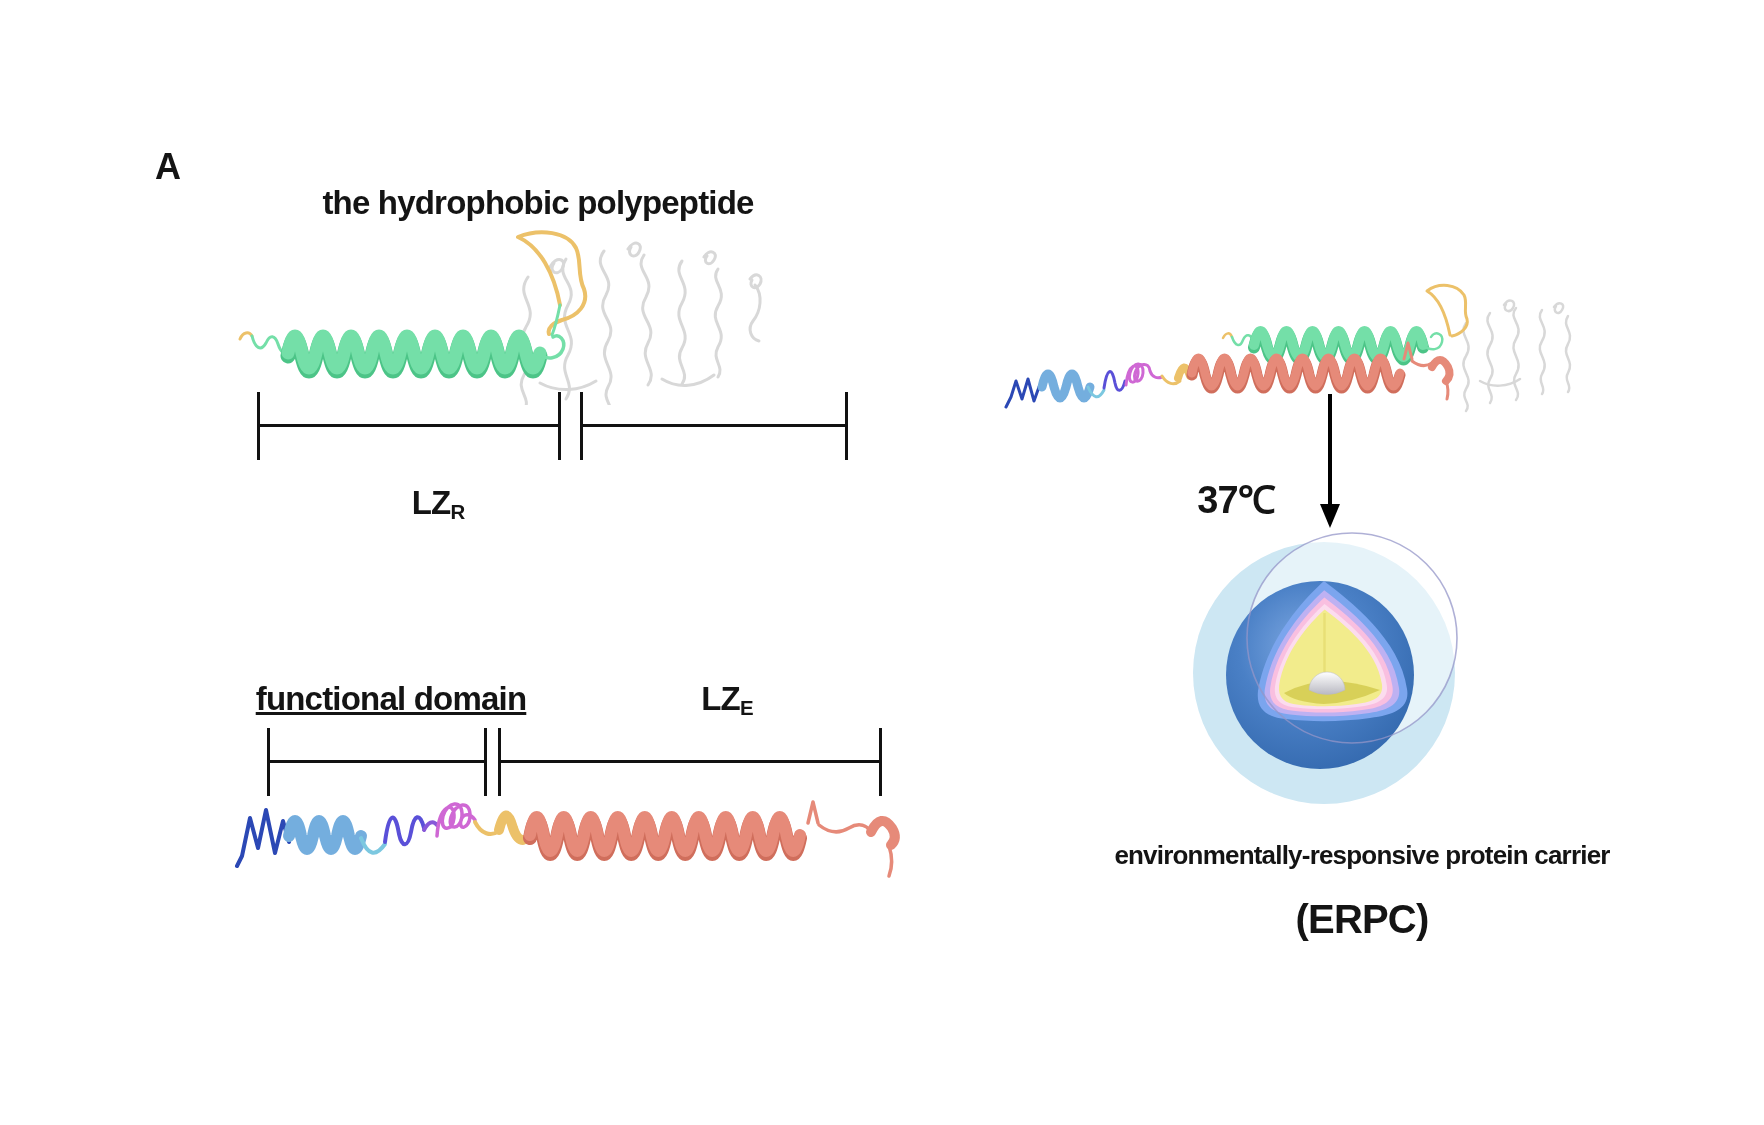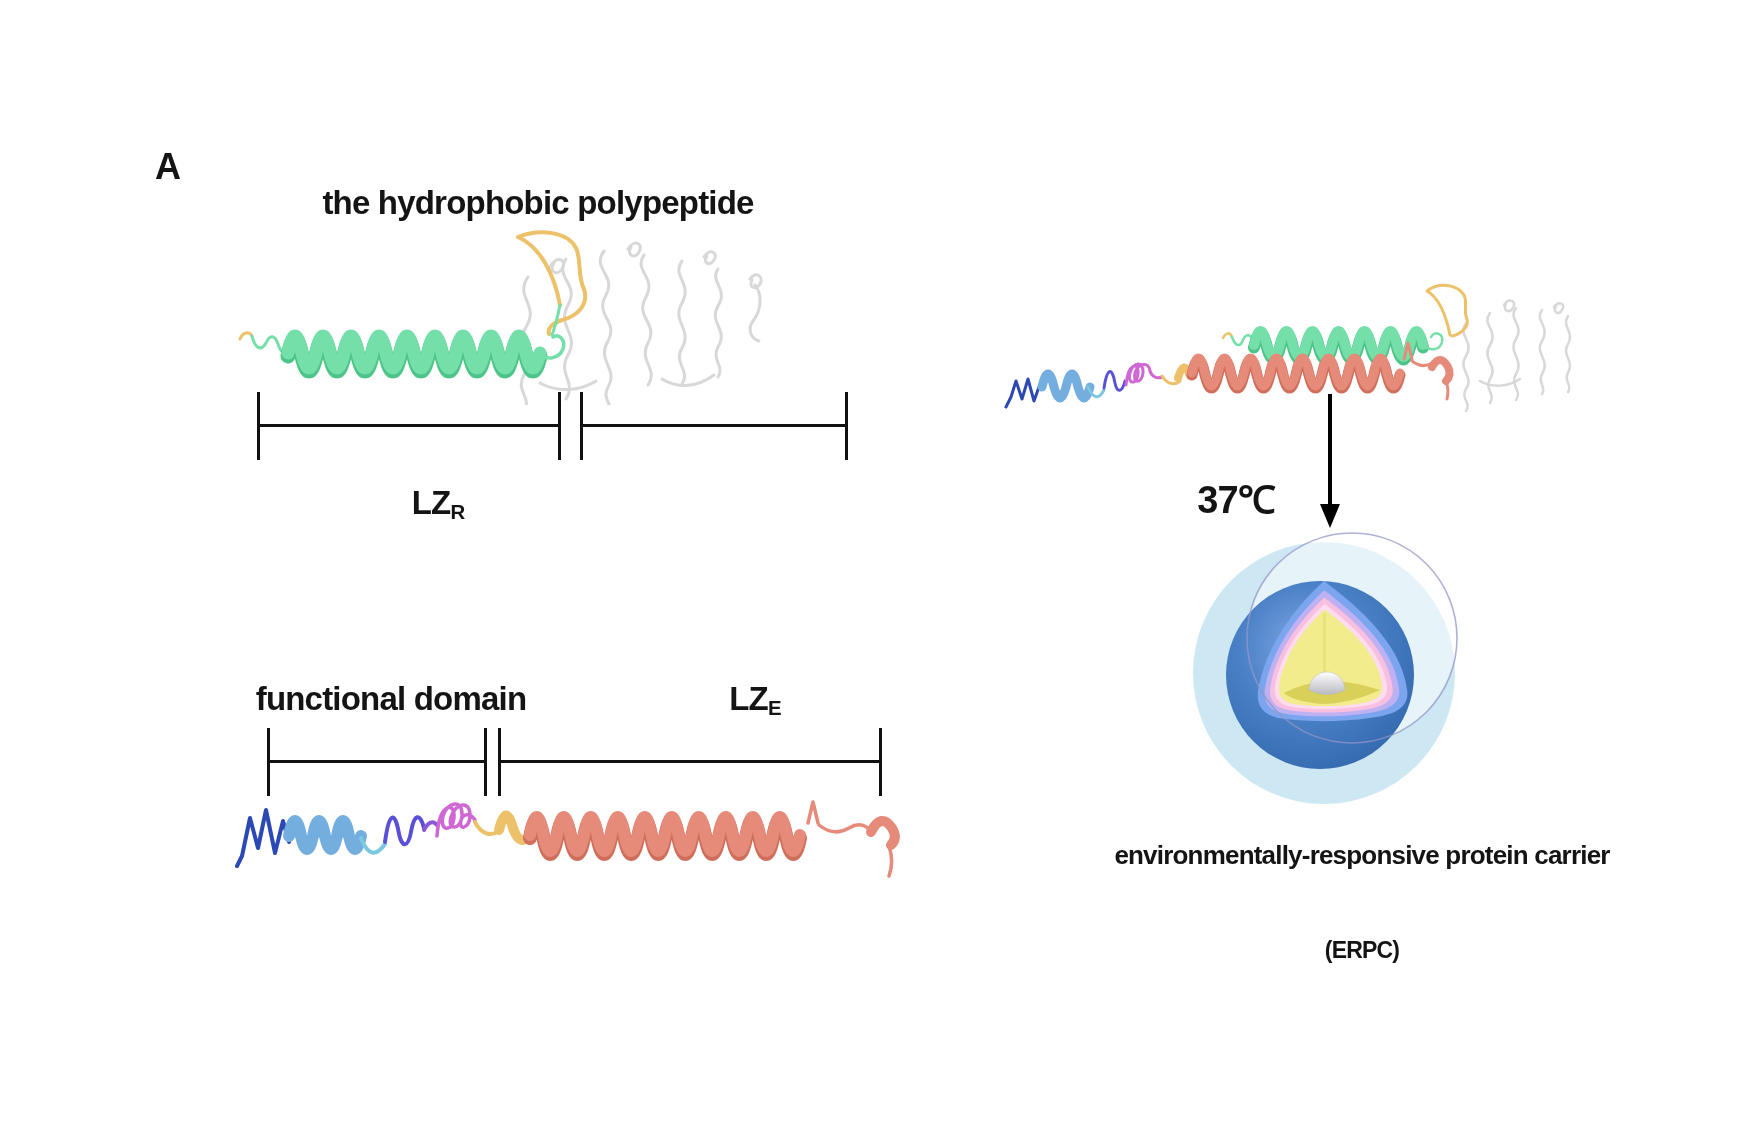--- a/index.html
+++ b/index.html
@@ -73,22 +73,22 @@
   </div>
   <div>
     <div class="bline" style="left:581px;top:424px;width:266px;"></div>
     <div class="tick" style="left:580px;top:392px;"></div>
     <div class="tick" style="left:845px;top:392px;"></div>
   </div>
   <div class="lbl ctr" style="left:438px;top:484px;">
     <span>LZ</span><sub class="lz">R</sub>
   </div>
 
-  <div class="lbl ctr" style="left:391px;top:680px;">functional domain</div>
-  <div class="lbl ctr" style="left:727px;top:680px;margin-left:28px;">
+  <div class="lbl ctr" style="left:391px;top:680px;text-decoration:underline;">functional domain</div>
+  <div class="lbl ctr" style="left:727px;top:680px;">
     <span>LZ</span><sub class="lz">E</sub>
   </div>
   <div>
     <div class="bline" style="left:268px;top:760px;width:218px;"></div>
     <div class="tick" style="left:267px;top:728px;"></div>
     <div class="tick" style="left:484px;top:728px;"></div>
   </div>
   <div>
     <div class="bline" style="left:499px;top:760px;width:383px;"></div>
     <div class="tick" style="left:498px;top:728px;"></div>
@@ -188,15 +188,15 @@
         <path class="f-yel" transform="translate(47.12,46.5) scale(0.69)" d="M150,58 C128,78 92,118 84,168 C82,186 92,194 112,196 C136,199 168,199 196,195 C222,192 236,184 233,166 C226,116 176,78 150,58 Z"></path>
         <path fill="#d5cd52" opacity="0.9" d="M110,170 Q150,148 206,167 Q178,180 150,181 Q120,179 110,170 Z"></path>
         <path d="M150.5,90 L150.5,152" stroke="#e6dd72" stroke-width="2.5" opacity="0.85" fill="none"></path>
         <path fill="url(#gDome)" stroke="#b9b9c2" stroke-width="0.5" d="M135,167 A18,18 0 1 1 171,167 Q153,176 135,167 Z"></path>
       </g>
       <circle class="shell-stroke" cx="178" cy="115" r="105"></circle>
     </svg>
   </div>
 
   <div class="lbl ctr" style="left:1362px;top:840px;font-size:26px;">environmentally-responsive protein carrier</div>
-  <div class="lbl ctr" style="left:1362px;top:937px;font-size:23px;">(ERPC)</div>
+  <div class="lbl ctr" style="left:1362px;top:897px;font-size:40px;">(ERPC)</div>
 
 </div>
 
 </body></html>

